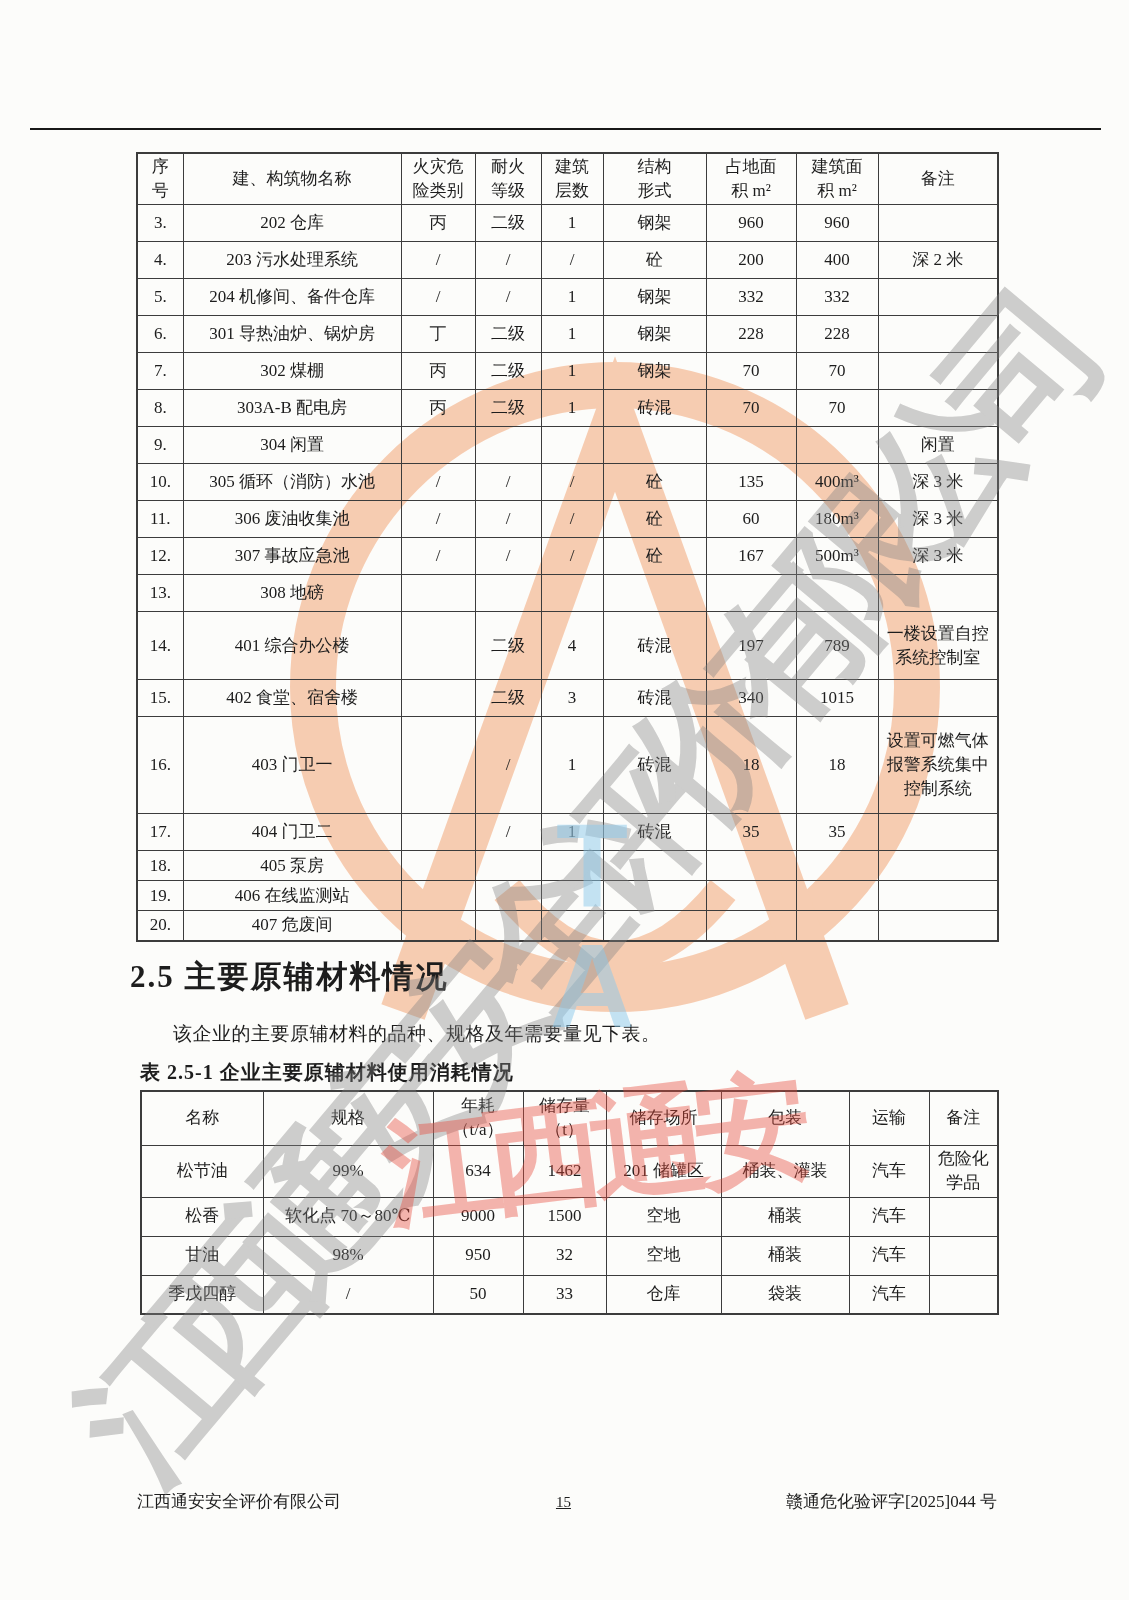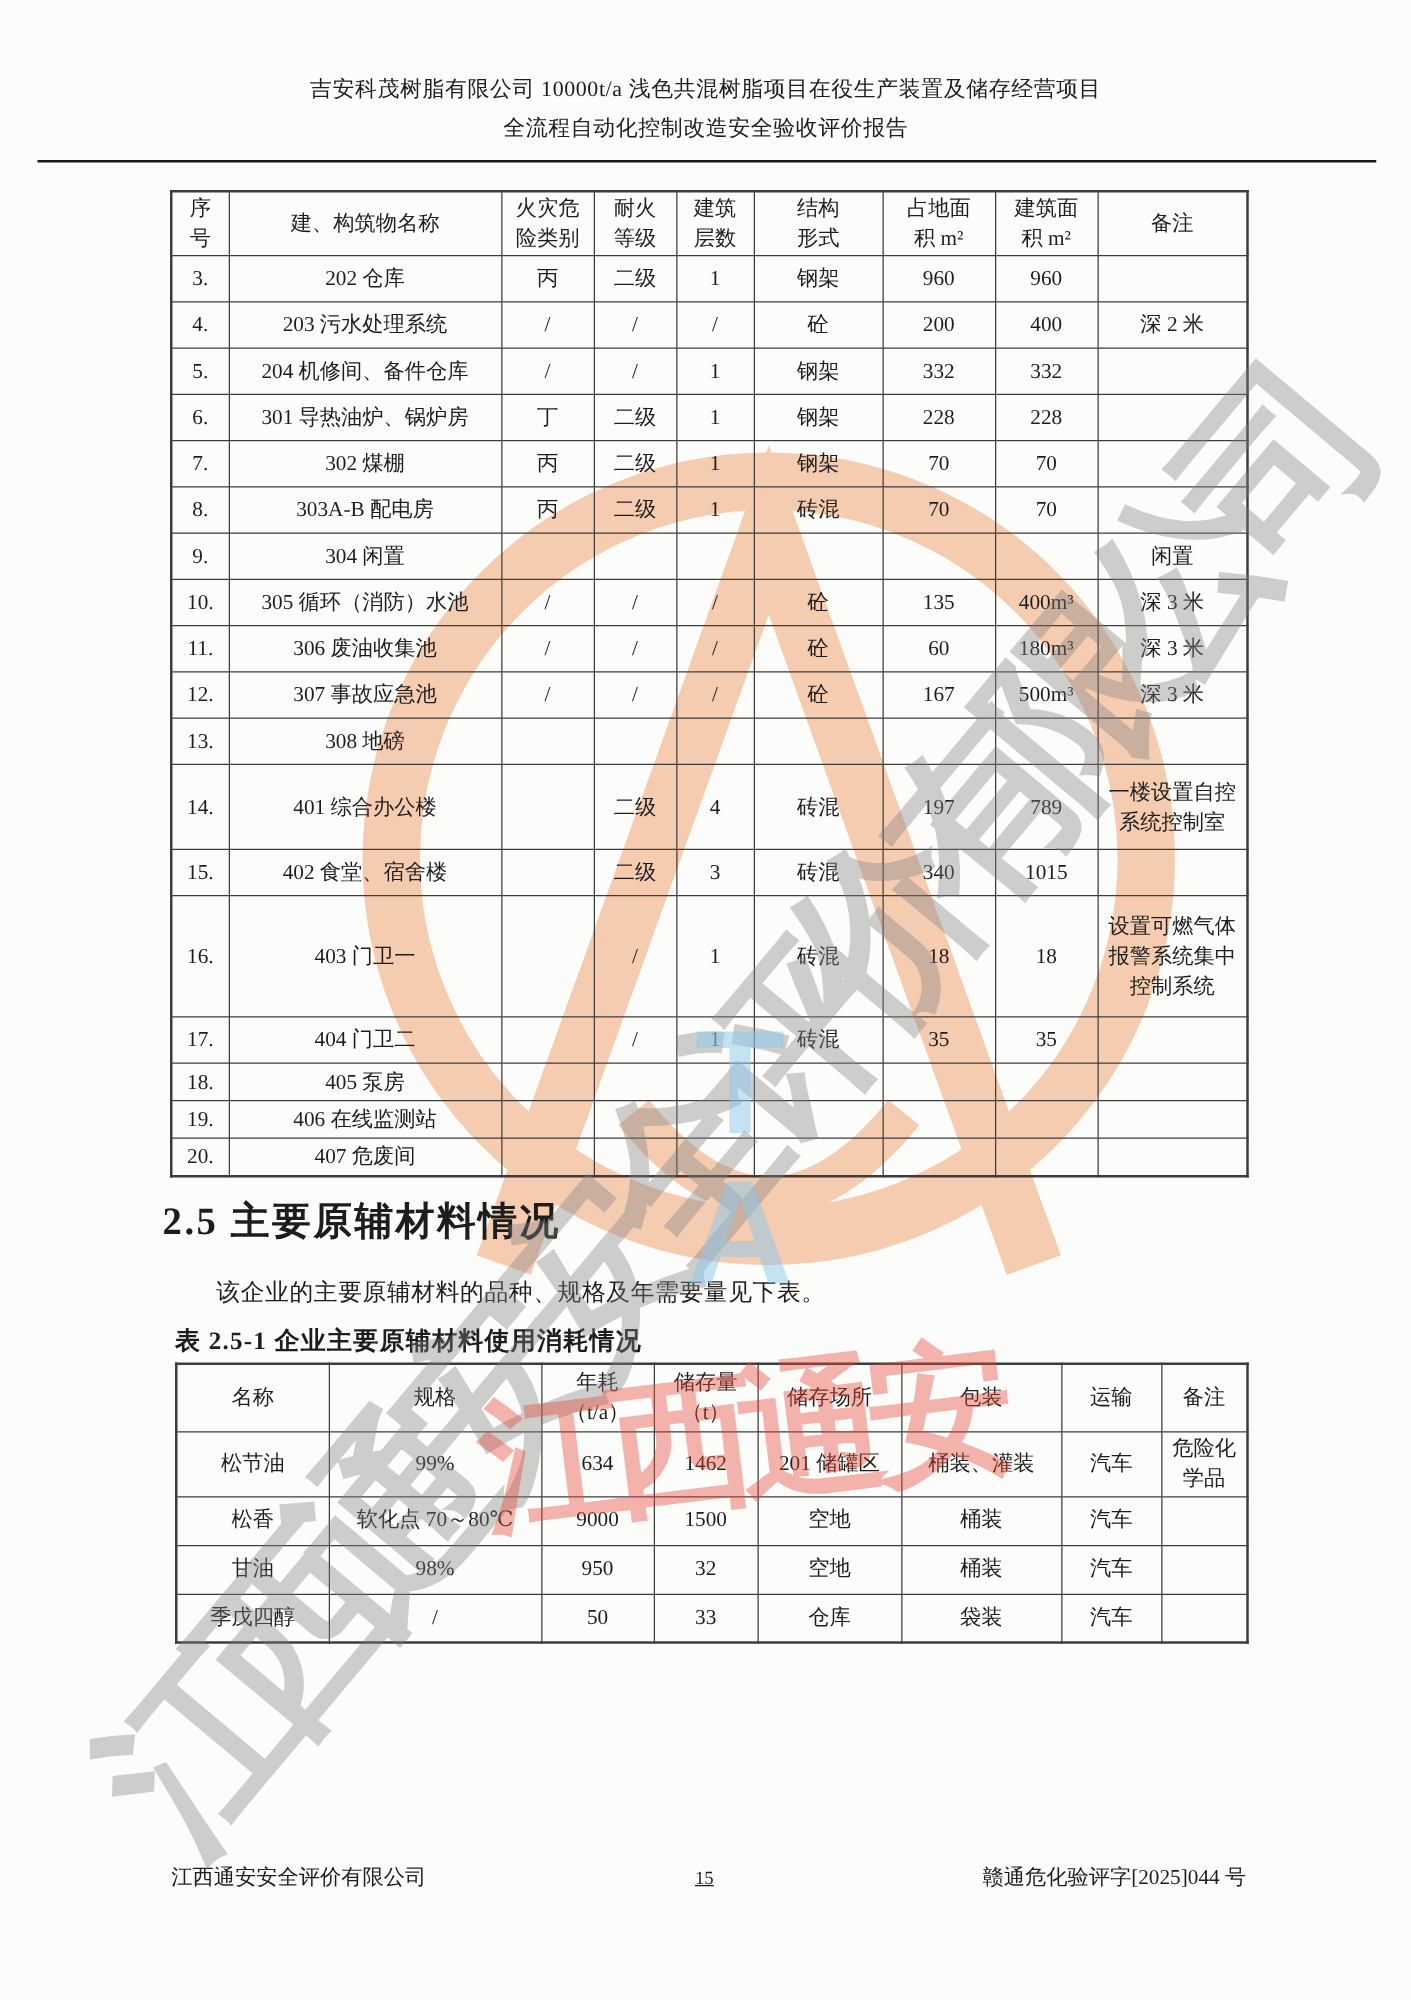--- a/index.html
+++ b/index.html
@@ -59,24 +59,20 @@
 <div class="page">
 
   <div class="abs wm wm-logo">
     <svg width="680" height="680" viewBox="0 0 680 680">
       <circle cx="340" cy="335" r="302" fill="none" stroke-width="46" stroke="#f29e6a"></circle>
       <path d="M 128 660 L 340 72 L 552 660" fill="none" stroke-width="46" stroke="#f29e6a"></path>
       <path d="M 232 538 Q 340 672 448 538" fill="none" stroke-width="32" stroke="#f29e6a"></path>
     </svg>
   </div>
 
-  <div class="abs doc-header">
-    <div>吉安科茂树脂有限公司 10000t/a 浅色共混树脂项目在役生产装置及储存经营项目</div>
-    <div>全流程自动化控制改造安全验收评价报告</div>
-  </div>
   <div class="abs header-rule"></div>
 
   <table id="table1">
     <colgroup>
       <col style="width:46px">
         <col style="width:218px">
         <col style="width:74px">
       <col style="width:66px">
         <col style="width:62px">
         <col style="width:103px">

